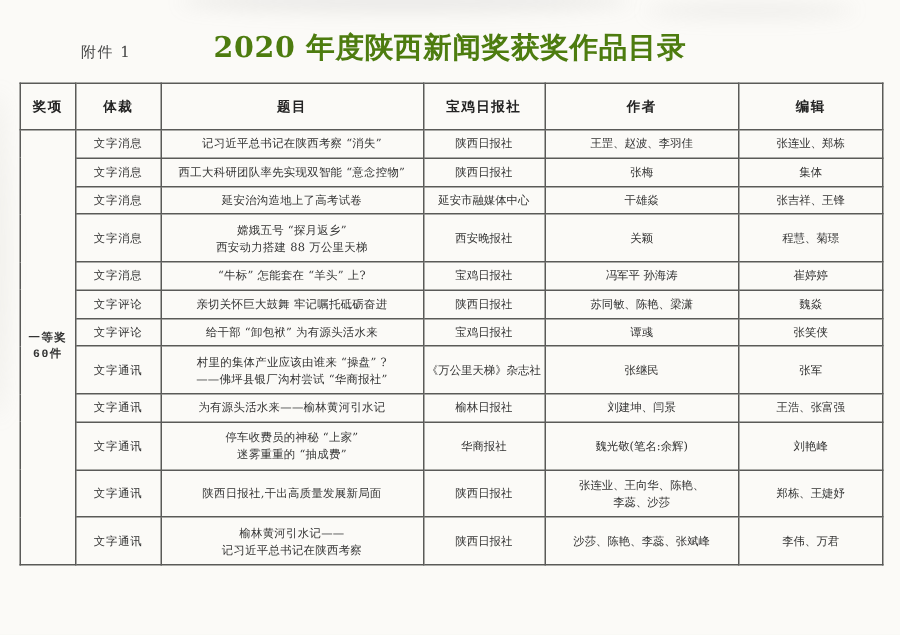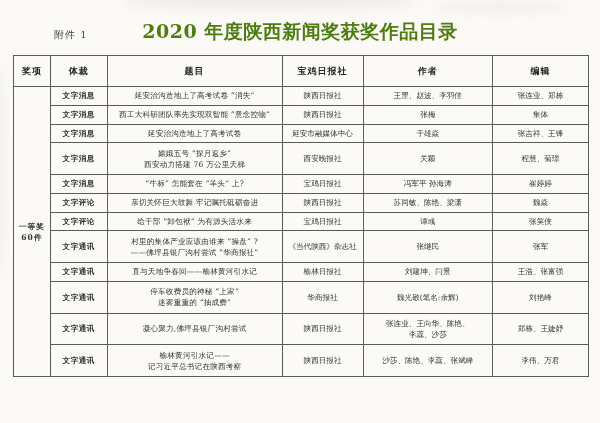--- a/index.html
+++ b/index.html
@@ -42,22 +42,23 @@
   table.awards th{
     font-size:9px;font-weight:bold;color:#242424;
     height:26px;letter-spacing:1px;
   }
   table.awards td{
     font-size:7.6px;line-height:1.45;color:#333;
   }
   td.award{
     font-size:8.2px;font-weight:bold;color:#2a2a2a;line-height:1.7;
     letter-spacing:1px;
+    font-family:Liberation Mono, monospace;
   }
-  td.genre{letter-spacing:0.5px;font-weight:bold;}
+  td.genre{letter-spacing:0.5px;}
   td.title{letter-spacing:0.2px;}
 </style>
 </head>
 <body>
 
 <div class="page">
   <div class="smudge s1"></div>
   <div class="smudge s2"></div>
   <div class="smudge s3"></div>
 
@@ -81,21 +82,21 @@
         <th>宝鸡日报社</th>
         <th>作者</th>
         <th>编辑</th>
       </tr>
     </thead>
     <tbody>
       <tr>
         <td class="award" rowspan="12">一等奖
 60件</td>
         <td class="genre">文字消息</td>
-        <td class="title">延安治沟造地上了高考试卷 “消失”</td>
+        <td class="title">记习近平总书记在陕西考察 “消失”</td>
         <td>陕西日报社</td>
         <td>王罡、赵波、李羽佳</td>
         <td>张连业、郑栋</td>
       </tr>
       <tr>
         <td class="genre">文字消息</td>
         <td class="title">西工大科研团队率先实现双智能 “意念控物”</td>
         <td>陕西日报社</td>
         <td>张梅</td>
         <td>集体</td>
@@ -103,21 +104,21 @@
       <tr>
         <td class="genre">文字消息</td>
         <td class="title">延安治沟造地上了高考试卷</td>
         <td>延安市融媒体中心</td>
         <td>干雄焱</td>
         <td>张吉祥、王锋</td>
       </tr>
       <tr>
         <td class="genre">文字消息</td>
         <td class="title">嫦娥五号 “探月返乡”
-西安动力搭建 76 万公里天梯</td>
+西安动力搭建 88 万公里天梯</td>
         <td>西安晚报社</td>
         <td>关颖</td>
         <td>程慧、菊璟</td>
       </tr>
       <tr>
         <td class="genre">文字消息</td>
         <td class="title">“牛标” 怎能套在 “羊头” 上?</td>
         <td>宝鸡日报社</td>
         <td>冯军平 孙海涛</td>
         <td>崔婷婷</td>
@@ -133,42 +134,42 @@
         <td class="genre">文字评论</td>
         <td class="title">给干部 “卸包袱” 为有源头活水来</td>
         <td>宝鸡日报社</td>
         <td>谭彧</td>
         <td>张笑侠</td>
       </tr>
       <tr>
         <td class="genre">文字通讯</td>
         <td class="title">村里的集体产业应该由谁来 “操盘” ?
 ——佛坪县银厂沟村尝试 “华商报社”</td>
-        <td>《当代陕西》杂志社</td>
+        <td>《万公里天梯》杂志社</td>
         <td>张继民</td>
         <td>张军</td>
       </tr>
       <tr>
         <td class="genre">文字通讯</td>
-        <td class="title">直与天地争春回——榆林黄河引水记</td>
+        <td class="title">为有源头活水来——榆林黄河引水记</td>
         <td>榆林日报社</td>
         <td>刘建坤、闫景</td>
         <td>王浩、张富强</td>
       </tr>
       <tr>
         <td class="genre">文字通讯</td>
         <td class="title">停车收费员的神秘 “上家”
 迷雾重重的 “抽成费”</td>
         <td>华商报社</td>
         <td>魏光敬(笔名:余辉)</td>
         <td>刘艳峰</td>
       </tr>
       <tr>
         <td class="genre">文字通讯</td>
-        <td class="title">凝心聚力,佛坪县银厂沟村尝试</td>
+        <td class="title">陕西日报社,干出高质量发展新局面</td>
         <td>陕西日报社</td>
         <td>张连业、王向华、陈艳、
 李蕊、沙莎</td>
         <td>郑栋、王婕妤</td>
       </tr>
       <tr>
         <td class="genre">文字通讯</td>
         <td class="title">榆林黄河引水记——
 记习近平总书记在陕西考察</td>
         <td>陕西日报社</td>

